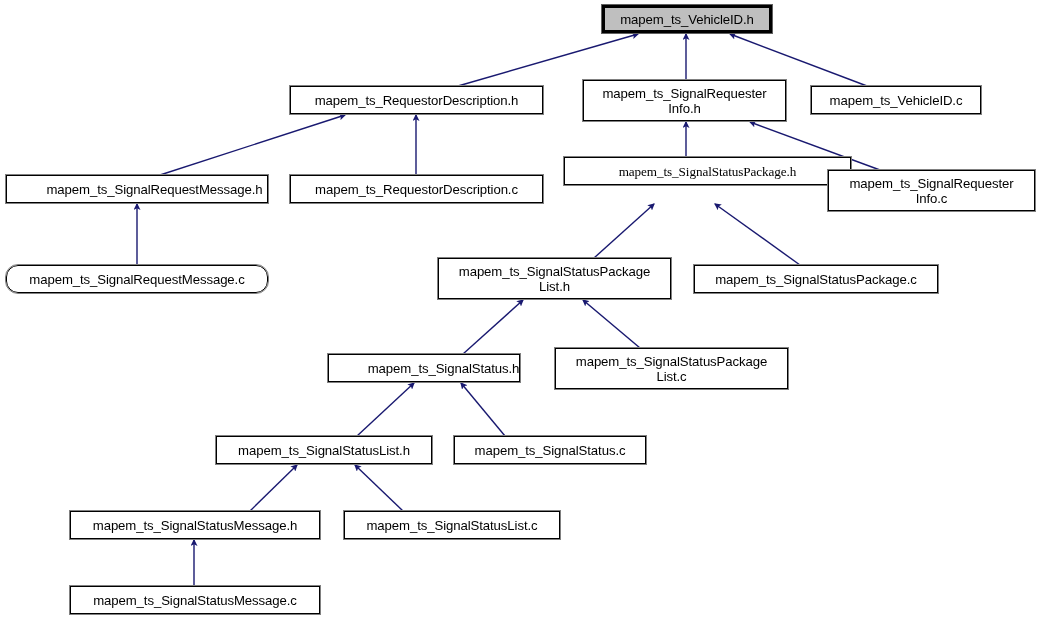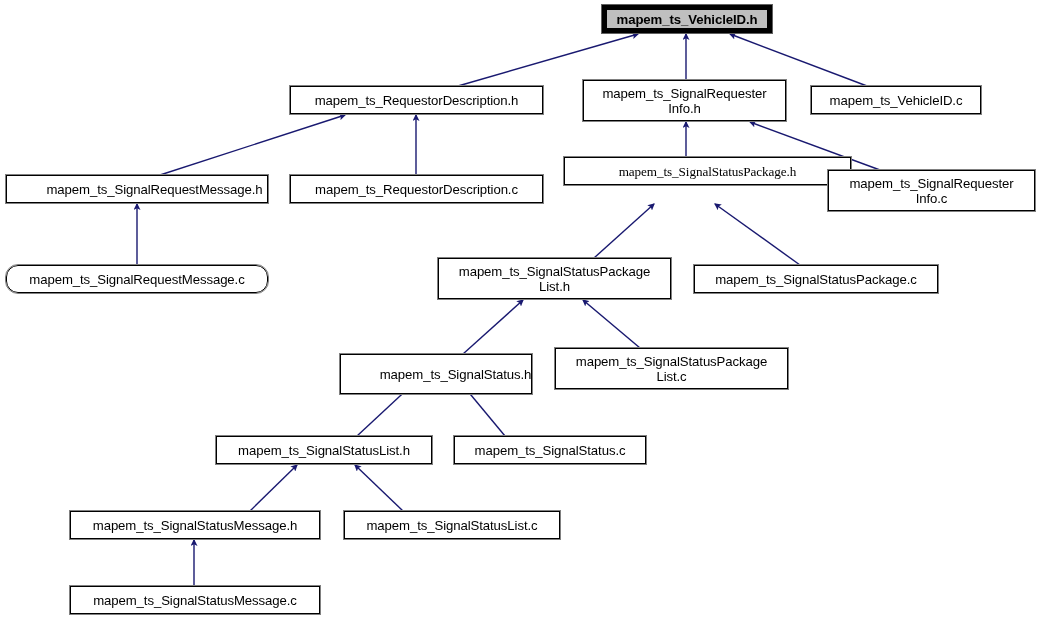--- a/index.html
+++ b/index.html
@@ -36,23 +36,23 @@
     outline-offset: 0px;
     color: #000000;
     font-size: 13.2px;
     line-height: 15px;
     letter-spacing: -0.1px;
     white-space: pre-line;
     cursor: pointer;
   }
   .node.current {
     background: #bfbfbf;
-    border: 5px solid #000000;
+    border: 3px solid #000000;
     outline: 1px solid #606060;
-    font-weight: bold;
+    font-weight: normal;
   }
   .node-label {
     display: block;
     padding: 0 5px;
   }
 </style>
 </head>
 <body>
 
 <div id="graph">
@@ -88,21 +88,21 @@
       <div class="node" style="left: 811px; top: 86px; width: 170px; height: 28px;"><span class="node-label">mapem_ts_VehicleID.c</span></div>
       <div class="node" style="left: 6px; top: 175px; width: 262px; height: 28px; padding-left: 35px;"><span class="node-label">mapem_ts_SignalRequestMessage.h</span></div>
       <div class="node" style="left: 290px; top: 175px; width: 253px; height: 28px;"><span class="node-label">mapem_ts_RequestorDescription.c</span></div>
       <div class="node" style="left: 564px; top: 157px; width: 287px; height: 28px; font-family: Liberation Serif, serif;"><span class="node-label">mapem_ts_SignalStatusPackage.h</span></div>
       <div class="node" style="left: 828px; top: 170px; width: 207px; height: 41px;"><span class="node-label">mapem_ts_SignalRequester
 Info.c</span></div>
       <div class="node" style="left: 6px; top: 265px; width: 262px; height: 28px; border-radius: 12px;"><span class="node-label">mapem_ts_SignalRequestMessage.c</span></div>
       <div class="node" style="left: 438px; top: 258px; width: 233px; height: 41px;"><span class="node-label">mapem_ts_SignalStatusPackage
 List.h</span></div>
       <div class="node" style="left: 694px; top: 265px; width: 244px; height: 28px;"><span class="node-label">mapem_ts_SignalStatusPackage.c</span></div>
-      <div class="node" style="left: 340px; top: 354px; width: 192px; height: 40px; padding-left: 39px;"><span class="node-label">mapem_ts_SignalStatus.h</span></div>
+      <div class="node" style="left: 328px; top: 354px; width: 192px; height: 28px; padding-left: 39px;"><span class="node-label">mapem_ts_SignalStatus.h</span></div>
       <div class="node" style="left: 555px; top: 348px; width: 233px; height: 41px;"><span class="node-label">mapem_ts_SignalStatusPackage
 List.c</span></div>
       <div class="node" style="left: 216px; top: 436px; width: 216px; height: 28px;"><span class="node-label">mapem_ts_SignalStatusList.h</span></div>
       <div class="node" style="left: 454px; top: 436px; width: 192px; height: 28px;"><span class="node-label">mapem_ts_SignalStatus.c</span></div>
       <div class="node" style="left: 70px; top: 511px; width: 250px; height: 28px;"><span class="node-label">mapem_ts_SignalStatusMessage.h</span></div>
       <div class="node" style="left: 344px; top: 511px; width: 216px; height: 28px;"><span class="node-label">mapem_ts_SignalStatusList.c</span></div>
       <div class="node" style="left: 70px; top: 586px; width: 250px; height: 28px;"><span class="node-label">mapem_ts_SignalStatusMessage.c</span></div>
     </div>
 </div>
 

